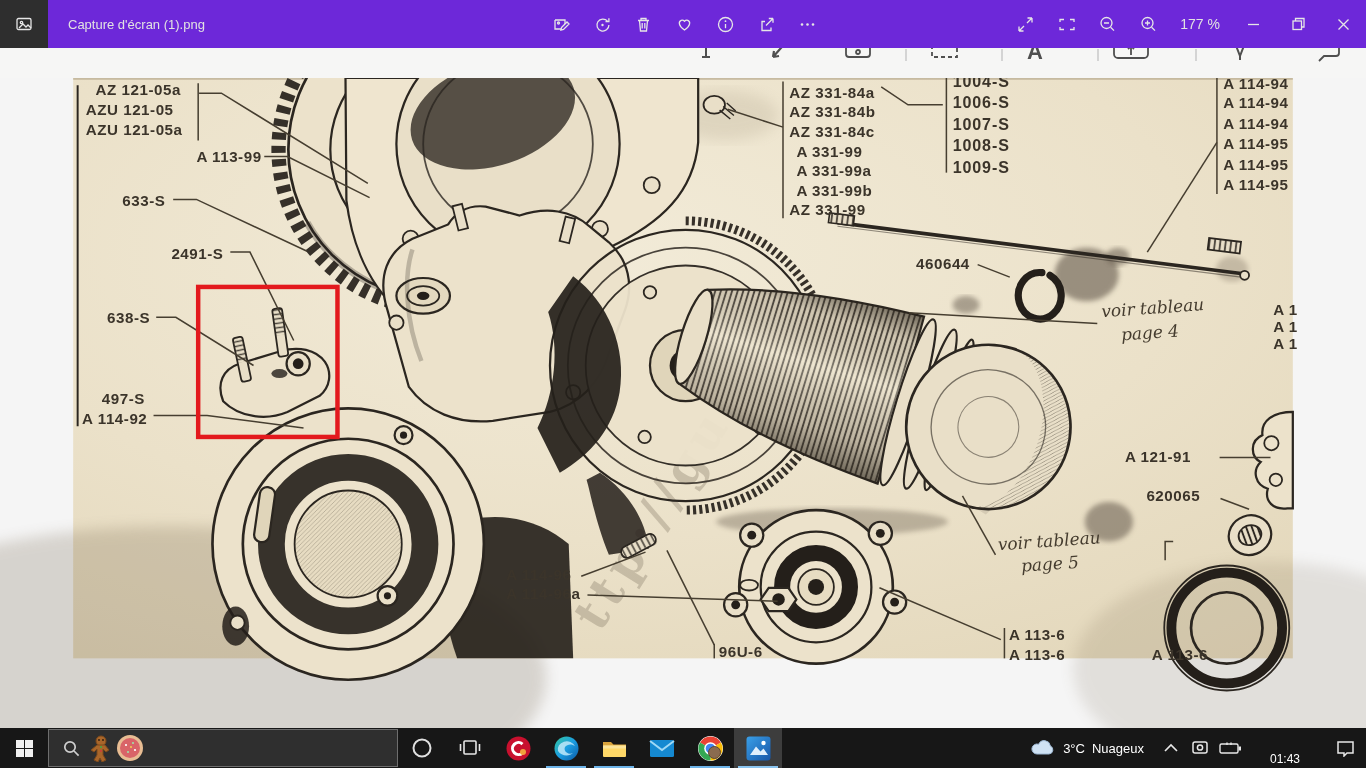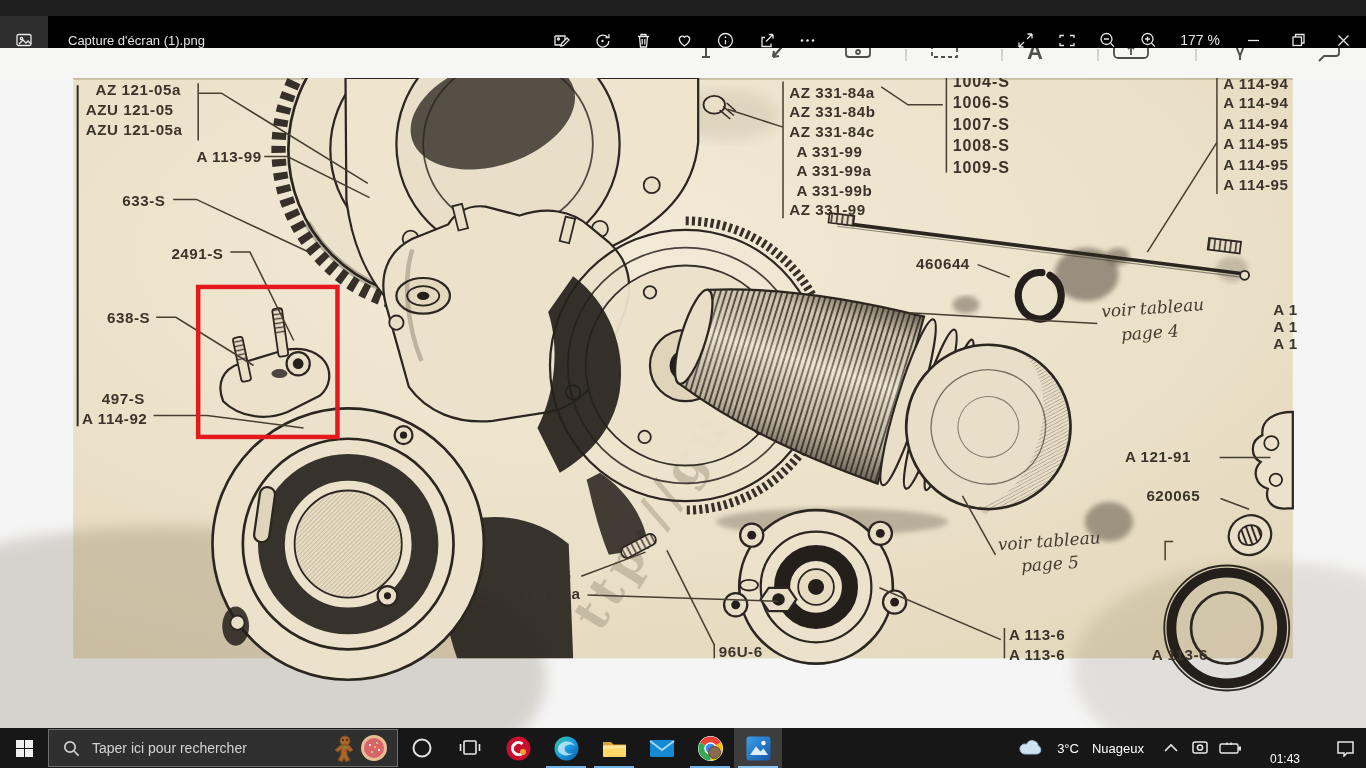--- a/index.html
+++ b/index.html
@@ -1,20 +1,20 @@
 <!DOCTYPE html>
 <html><head>
 <meta charset="utf-8">
 <style>
   html,body{margin:0;padding:0;background:#000;}
   .screen{position:relative;width:1366px;height:768px;overflow:hidden;background:#1e1e1e;
           font-family:"Liberation Sans",sans-serif;}
 
   
-  .titlebar{position:absolute;top:16px;left:0;width:1366px;height:48px;background:#000000;}
+  .titlebar{position:absolute;top:0;left:0;width:1366px;height:48px;background:#6d28d9;}
   .app-tile{position:absolute;left:0;top:0;width:48px;height:48px;background:#2e2e2e;
             display:flex;align-items:center;justify-content:center;}
   .win-title{position:absolute;left:68px;top:0;height:48px;display:flex;align-items:center;
              color:#e2e2e2;font-size:13px;}
   .tb-center{position:absolute;left:541px;top:0;height:48px;display:flex;}
   .tb-right{position:absolute;right:0;top:0;height:48px;display:flex;align-items:center;}
   .tb-btn{width:41px;height:48px;display:flex;align-items:center;justify-content:center;cursor:default;}
   .zoom-label{width:62px;text-align:center;color:#e2e2e2;font-size:14px;}
   .win-btn{width:45px;height:48px;display:flex;align-items:center;justify-content:center;}
   .tb-ic{stroke:#e6e6e6;fill:none;stroke-width:1.3;}
@@ -40,21 +40,21 @@
   .start{width:48px;height:40px;display:flex;align-items:center;justify-content:center;}
   .searchbox{width:350px;height:38px;background:#2f2f2f;border:1px solid #6e6e6e;box-sizing:border-box;
              display:flex;align-items:center;}
   .searchbox input{flex:1;background:transparent;border:none;outline:none;color:#d8d8d8;
                    font-size:14px;font-family:"Liberation Sans",sans-serif;}
   .searchbox input::placeholder{color:#d4d4d4;opacity:1;}
   .cell{width:48px;height:40px;position:relative;display:flex;align-items:center;justify-content:center;}
   .cell.active{background:#3d3d3d;}
   .runline{position:absolute;bottom:0;left:4px;right:4px;height:2px;background:#6db3e8;}
   .tray{margin-left:auto;display:flex;align-items:center;height:40px;}
-  .weather{display:flex;align-items:center;gap:13px;color:#fff;font-size:13px;padding:0 12px;}
+  .weather{display:flex;align-items:center;gap:7px;color:#fff;font-size:13px;padding:0 12px;}
   .tray-ic{width:30px;height:40px;display:flex;align-items:center;justify-content:center;}
   .clock{width:78px;color:#fff;font-size:12px;text-align:center;line-height:1.25;margin-top:41px;}
   .clock .d{font-size:15px;}
   .notif{width:42px;height:40px;display:flex;align-items:center;justify-content:center;}
 </style>
 </head>
 <body>
 
 <div class="screen">
 
@@ -547,21 +547,20 @@
     </div>
     <div class="searchbox">
       <span style="padding:0 10px 0 14px;display:flex">
         <svg width="17" height="17">
             <g fill="none" stroke="#cfcfcf" stroke-width="1.7">
           <circle cx="7" cy="7" r="5.2"></circle>
               <path d="M11,11 L15.6,15.6"></path>
         </g>
           </svg>
       </span>
-      <input type="text" placeholder="Taper ici pour rechercher" style="">
       <span style="display:flex;align-items:center;gap:3px;padding-right:8px">
         <svg width="22" height="28">
           <g fill="#a9662a" stroke="#7d4a1c" stroke-width="1">
             <circle cx="11" cy="7" r="5"></circle>
             <path d="M7,11 h8 l4,5 -3,2 -3,-3 v6 l3,5 -4,2 -2,-4 -2,4 -4,-2 3,-5 v-6 l-3,3 -3,-2 z"></path>
           </g>
           <circle cx="9" cy="6" r=".9" fill="#2c1b0c"></circle>
             <circle cx="13" cy="6" r=".9" fill="#2c1b0c"></circle>
           <circle cx="11" cy="13" r="1" fill="#3fae49"></circle>
             <circle cx="11" cy="17" r="1" fill="#d23b3b"></circle>

